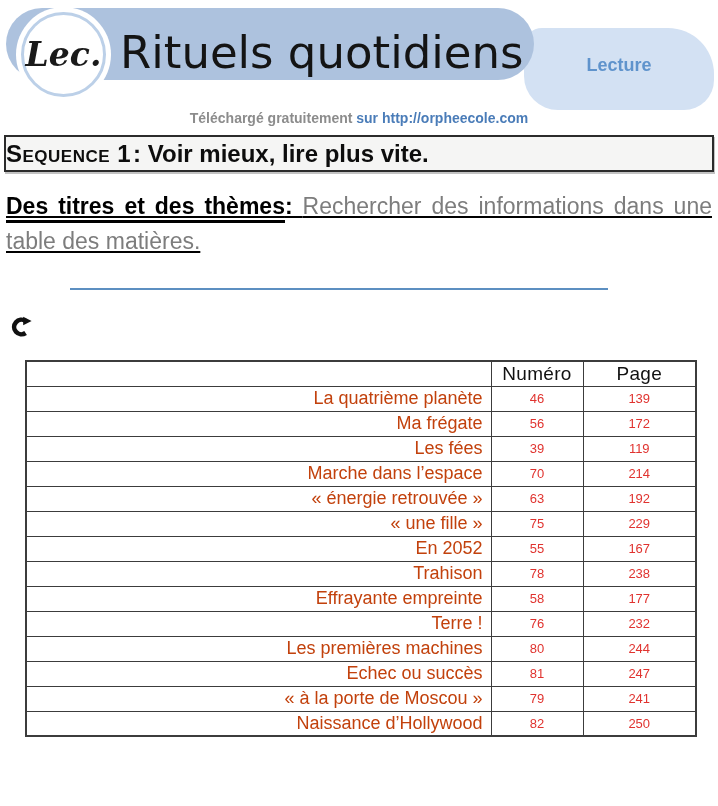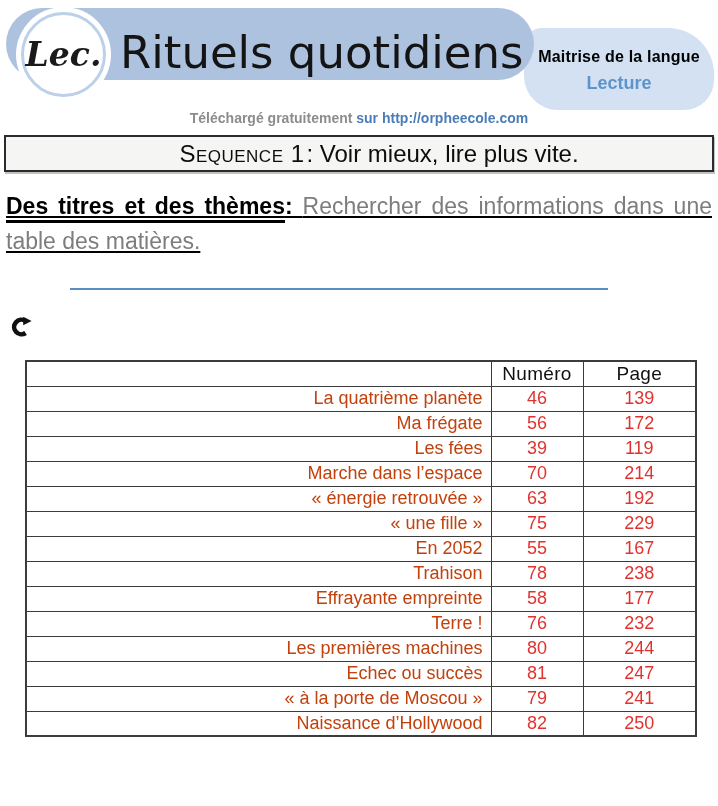--- a/index.html
+++ b/index.html
@@ -26,52 +26,51 @@
   .logo-circle span{position:relative; z-index:2; font-family:"DejaVu Serif", serif; font-style:italic;
     font-weight:700; font-size:33px; color:#1a1a1a;}
   .banner h1{position:absolute; left:114px; top:18px; font-family:"DejaVu Sans", sans-serif;
     font-size:45px; font-weight:500; color:#141414; letter-spacing:0px; white-space:nowrap;}
 
   .download-line{text-align:center; font-size:14px; font-weight:700; margin-top:2px;}
   .download-line .gray{color:var(--muted-gray);}
   .download-line .blue{color:var(--link-blue); cursor:pointer;}
 
   .sequence-box{margin:9px 4px 0 4px; border:2px solid #2b2b2b; background:var(--box-bg);
-    height:37px; display:flex; align-items:center; justify-content:center;
-    font-size:24px; font-weight:400; color:#0d0d0d; box-shadow:1px 2px 0 rgba(120,120,120,.45);padding-left:40px;}
+    height:37px; display:flex; align-items:center; 
+    font-size:24px; font-weight:700; color:#0d0d0d; box-shadow:1px 2px 0 rgba(120,120,120,.45);}
   .sequence-box .sc{font-variant:small-caps; letter-spacing:0.5px; margin-right:2px;}
 
   .lesson{margin:17px 6px 0 6px; font-size:23px; line-height:1.5; text-align:justify;text-decoration:underline;}
   .lesson .lesson-title{font-weight:700; color:#000; border-bottom:3px solid #000; padding-bottom:1px;}
   .lesson .lesson-colon{font-weight:700; color:#000;}
   .lesson .lesson-desc{color:var(--lesson-gray); font-weight:400;}
 
   .divider{margin:30px 0 0 70px; width:538px; height:2px; background:var(--divider-blue);}
 
   .task{margin:26px 0 0 10px; font-size:16.5px; font-weight:700; color:#000; letter-spacing:0.1px;}
   .task .arrow-ic{display:inline-block; width:22px; height:22px; vertical-align:-5px; margin-right:9px;}
   .task + .task{margin-top:28px;}
 
   table.toc{margin:22px 0 0 25px; border-collapse:collapse; width:670px; table-layout:fixed;
     border:2px solid var(--border-dark);}
   table.toc col.c1{width:465px;} table.toc col.c2{width:92px;} table.toc col.c3{width:113px;}
   table.toc th, table.toc td{border:1px solid var(--border-dark); height:25px; padding:0 8px;
     font-weight:400; overflow:hidden; white-space:nowrap;}
   table.toc th{font-size:19px; color:#111; text-align:center; letter-spacing:0.3px;}
   table.toc td.t{font-size:18px; color:#c2410c; text-align:right;}
-  table.toc td.n{font-size:18px; color:var(--number-red); text-align:center;}
+  table.toc td.n{font-size:13px; color:var(--number-red); text-align:center;}
 </style>
 </head>
 <body>
 
 <div class="page">
 
   <div class="hdr">
     <div class="subject-panel">
-      <div class="subj">Maitrise de la langue</div>
       <div class="cat">Lecture</div>
     </div>
     <div class="banner">
       <div class="logo-circle">
         <span>Lec.</span>
       </div>
       <h1>Rituels quotidiens</h1>
     </div>
   </div>
 

